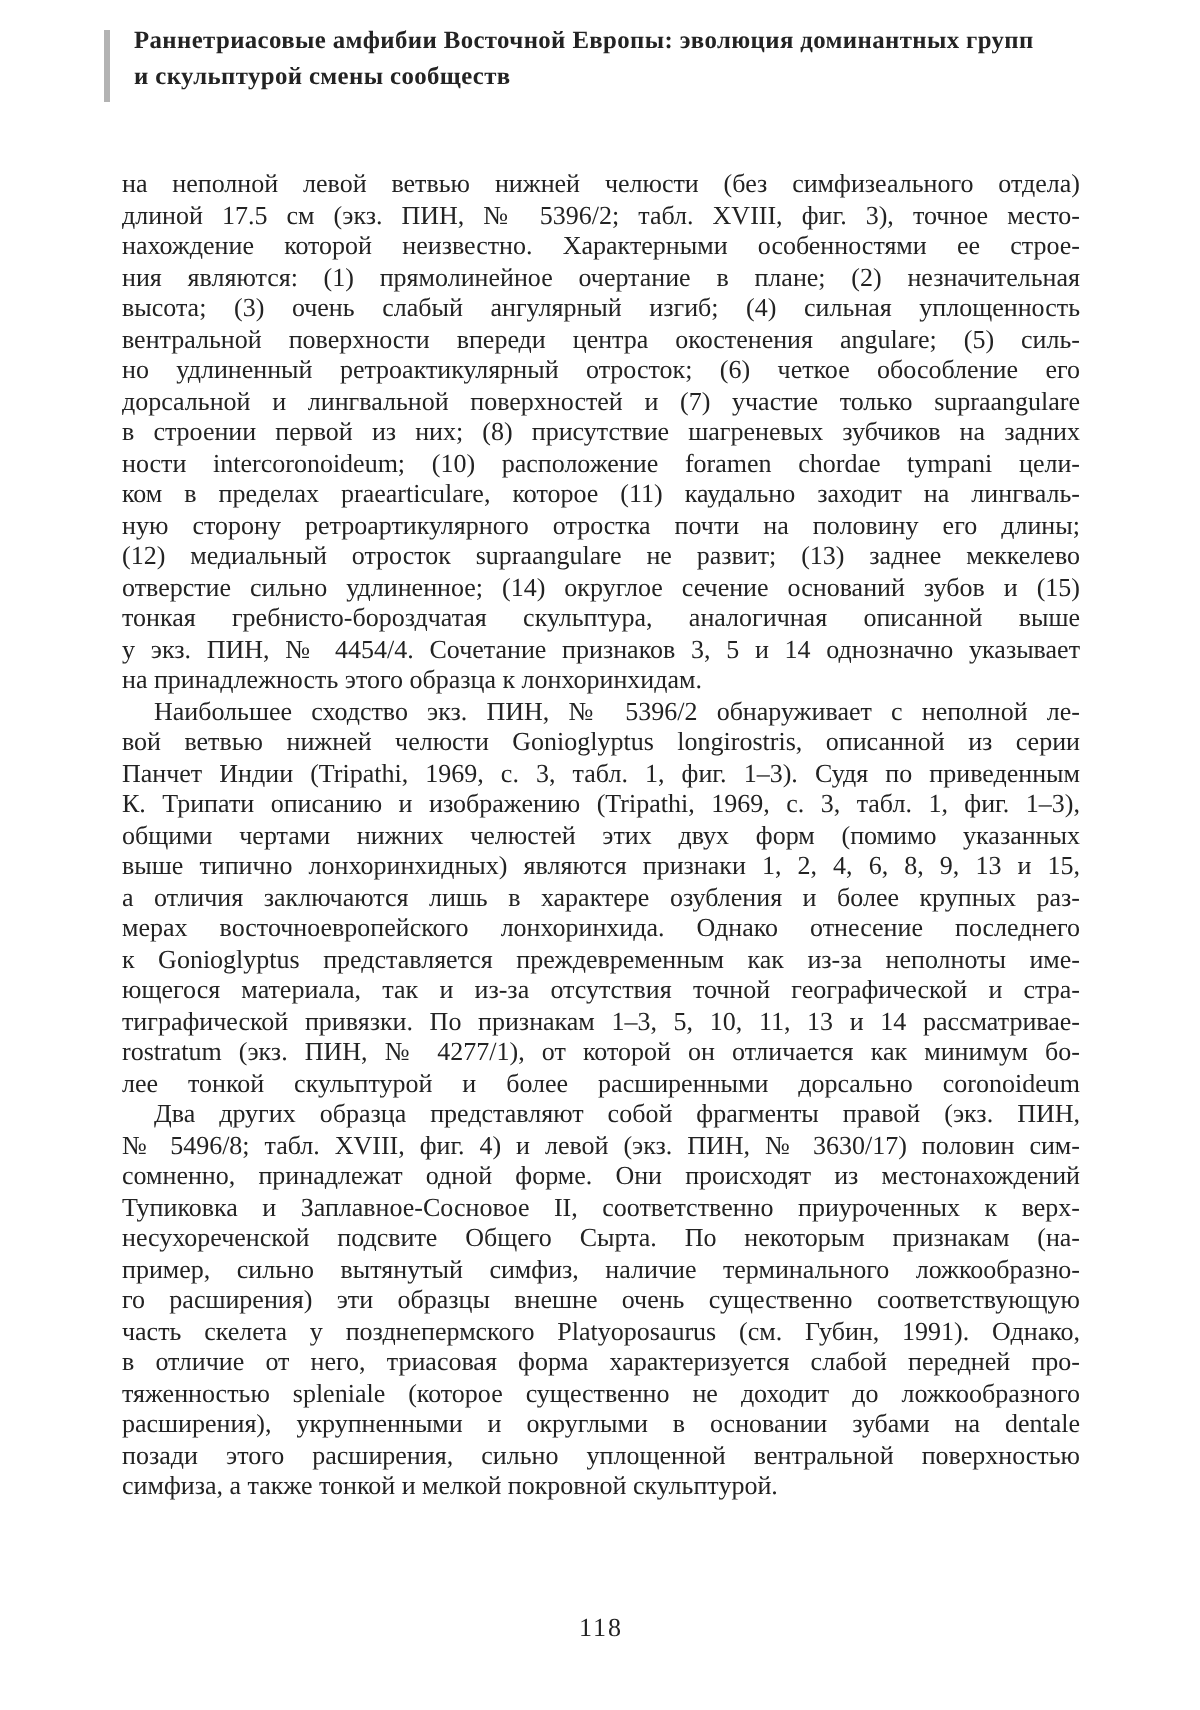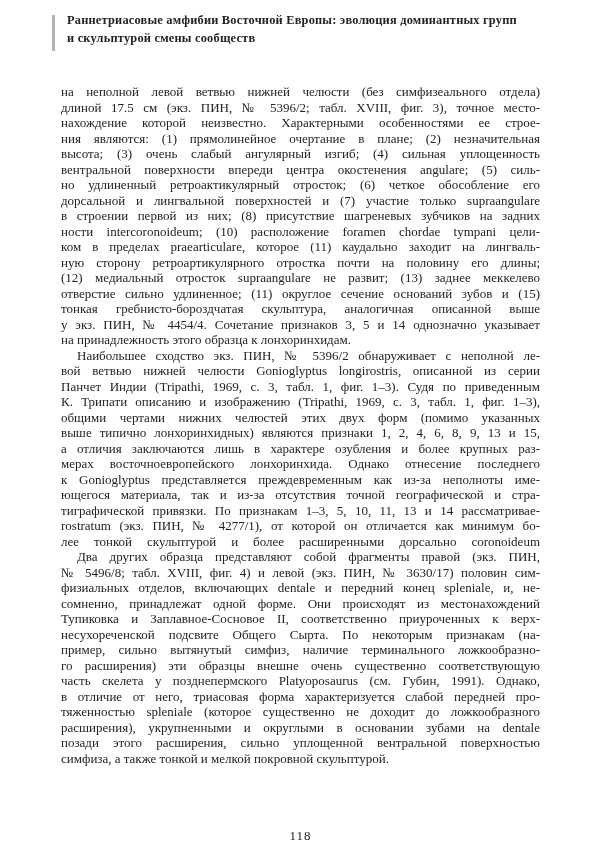--- a/index.html
+++ b/index.html
@@ -54,21 +54,21 @@
     overflow: visible;
   }
   .line.last {
     text-align-last: left;
     -moz-text-align-last: left;
   }
   .line.indent { text-indent: 16px; }
   .pagenum {
     position: absolute;
     left: 61px;
-    top: 828px;
+    top: 806px;
     width: 479px;
     text-align: center;
     font-size: 13px;
     letter-spacing: 1px;
   }
 </style>
 </head>
 <body>
 
 <div class="page">
@@ -88,21 +88,21 @@
         <div class="line">ния являются: (1) прямолинейное очертание в плане; (2) незначительная</div>
         <div class="line">высота; (3) очень слабый ангулярный изгиб; (4) сильная уплощенность</div>
         <div class="line">вентральной поверхности впереди центра окостенения angulare; (5) силь-</div>
         <div class="line">но удлиненный ретроактикулярный отросток; (6) четкое обособление его</div>
         <div class="line">дорсальной и лингвальной поверхностей и (7) участие только supraangulare</div>
         <div class="line">в строении первой из них; (8) присутствие шагреневых зубчиков на задних</div>
         <div class="line">ности intercoronoideum; (10) расположение foramen chordae tympani цели-</div>
         <div class="line">ком в пределах praearticulare, которое (11) каудально заходит на лингваль-</div>
         <div class="line">ную сторону ретроартикулярного отростка почти на половину его длины;</div>
         <div class="line">(12) медиальный отросток supraangulare не развит; (13) заднее меккелево</div>
-        <div class="line">отверстие сильно удлиненное; (11) округлое сечение оснований зубов и (15)</div>
+        <div class="line">отверстие сильно удлиненное; (14) округлое сечение оснований зубов и (15)</div>
         <div class="line">тонкая гребнисто-бороздчатая скульптура, аналогичная описанной выше</div>
         <div class="line">у экз. ПИН, № 4454/4. Сочетание признаков 3, 5 и 14 однозначно указывает</div>
         <div class="line last">на принадлежность этого образца к лонхоринхидам.</div>
       </div>
       <div class="para">
         <div class="line indent">Наибольшее сходство экз. ПИН, № 5396/2 обнаруживает с неполной ле-</div>
         <div class="line">вой ветвью нижней челюсти Gonioglyptus longirostris, описанной из серии</div>
         <div class="line">Панчет Индии (Tripathi, 1969, с. 3, табл. 1, фиг. 1–3). Судя по приведенным</div>
         <div class="line">К. Трипати описанию и изображению (Tripathi, 1969, с. 3, табл. 1, фиг. 1–3),</div>
         <div class="line">общими чертами нижних челюстей этих двух форм (помимо указанных</div>
@@ -111,21 +111,20 @@
         <div class="line">мерах восточноевропейского лонхоринхида. Однако отнесение последнего</div>
         <div class="line">к Gonioglyptus представляется преждевременным как из-за неполноты име-</div>
         <div class="line">ющегося материала, так и из-за отсутствия точной географической и стра-</div>
         <div class="line">тиграфической привязки. По признакам 1–3, 5, 10, 11, 13 и 14 рассматривае-</div>
         <div class="line">rostratum (экз. ПИН, № 4277/1), от которой он отличается как минимум бо-</div>
         <div class="line">лее тонкой скульптурой и более расширенными дорсально coronoideum</div>
       </div>
       <div class="para">
         <div class="line indent">Два других образца представляют собой фрагменты правой (экз. ПИН,</div>
         <div class="line">№ 5496/8; табл. XVIII, фиг. 4) и левой (экз. ПИН, № 3630/17) половин сим-</div>
-        <div class="line">физиальных отделов, включающих dentale и передний конец spleniale, и, не-</div>
         <div class="line">сомненно, принадлежат одной форме. Они происходят из местонахождений</div>
         <div class="line">Тупиковка и Заплавное-Сосновое II, соответственно приуроченных к верх-</div>
         <div class="line">несухореченской подсвите Общего Сырта. По некоторым признакам (на-</div>
         <div class="line">пример, сильно вытянутый симфиз, наличие терминального ложкообразно-</div>
         <div class="line">го расширения) эти образцы внешне очень существенно соответствующую</div>
         <div class="line">часть скелета у позднепермского Platyoposaurus (см. Губин, 1991). Однако,</div>
         <div class="line">в отличие от него, триасовая форма характеризуется слабой передней про-</div>
         <div class="line">тяженностью spleniale (которое существенно не доходит до ложкообразного</div>
         <div class="line">расширения), укрупненными и округлыми в основании зубами на dentale</div>
         <div class="line">позади этого расширения, сильно уплощенной вентральной поверхностью</div>

